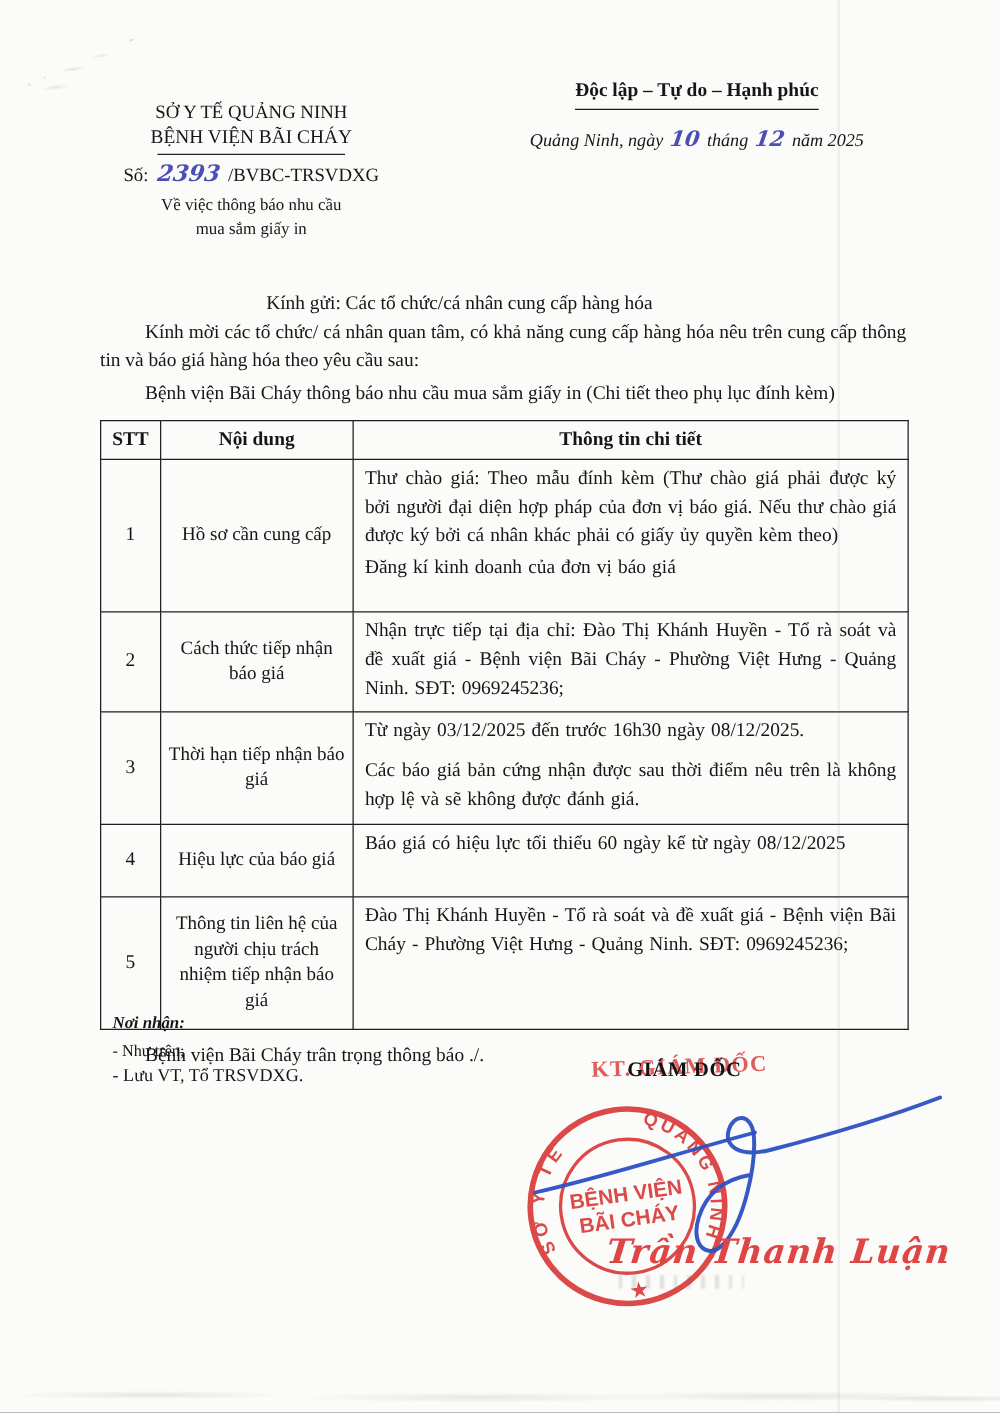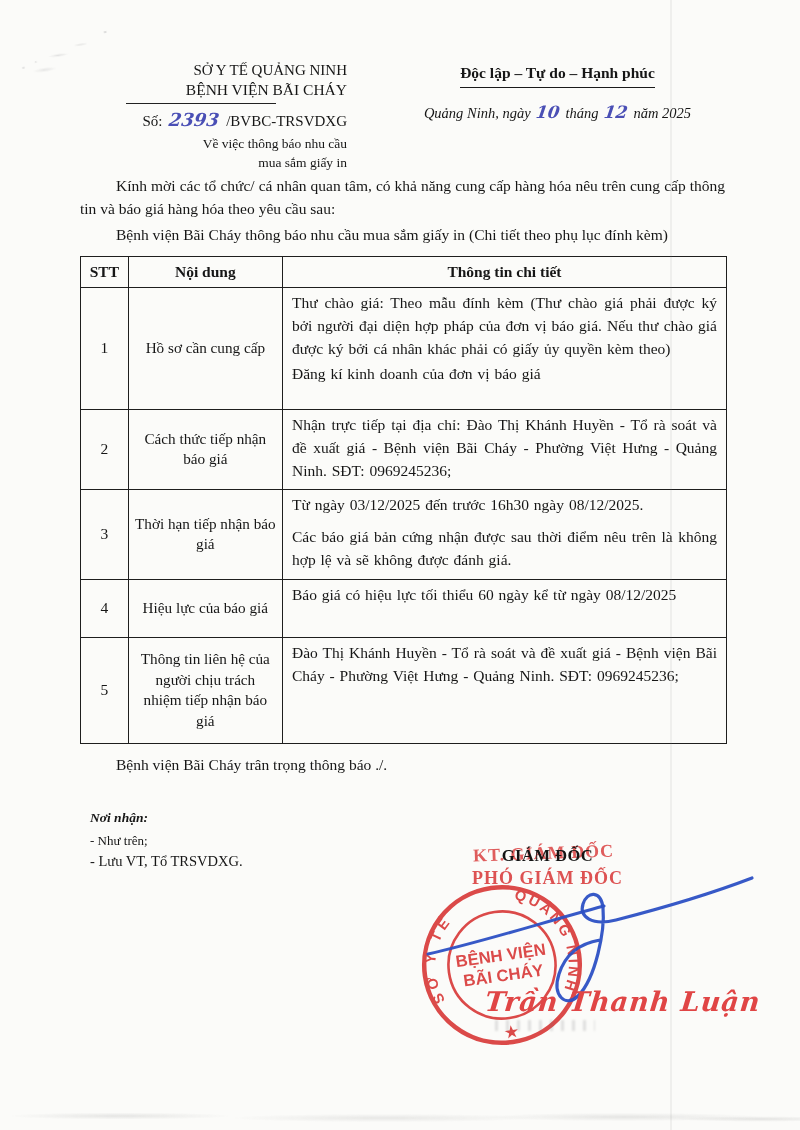--- a/index.html
+++ b/index.html
@@ -30,21 +30,21 @@
     position:absolute;left:0;bottom:6px;width:100%;height:20px;opacity:.6;
     background:
       radial-gradient(160px 5px at 15% 60%, rgba(120,120,120,.28), transparent 70%),
       radial-gradient(220px 6px at 48% 70%, rgba(120,120,120,.25), transparent 70%),
       radial-gradient(200px 6px at 78% 65%, rgba(120,120,120,.28), transparent 70%),
       radial-gradient(120px 4px at 95% 75%, rgba(120,120,120,.3), transparent 70%);
     filter:blur(.6px);
   }
   
   .header{display:flex;padding:60px 40px 0 55px;}
-  .h-left{width:292px;text-align:right;line-height:1.35;}
+  .h-left{width:292px;text-align:center;line-height:1.35;margin-top:20px;}
   .h-right{flex:1;text-align:center;padding-left:8px;line-height:1.35;}
   .h-dept{font-size:15px;}
   .h-org{font-size:15.5px;font-weight:normal;}
   .h-org-rule{width:150px;height:0;border-bottom:1.3px solid #222;margin:2px auto 4px auto;}
   .h-num{font-size:15px;margin-top:1px;}
   .hand{
     font-family:"DejaVu Serif",serif;font-style:italic;font-weight:bold;
     color:#4a4fb5;display:inline-block;transform:skewX(-8deg);
   }
   .h-num .hand{font-size:18px;margin:0 3px;}
@@ -126,20 +126,21 @@
         <span>Quảng Ninh, ngày</span>
         <span class="hand">10</span>
         <span>tháng</span>
         <span class="hand">12</span>
         <span>năm 2025</span>
       </div>
     </div>
   </div>
 
   <div class="body">
+    <div class="salutation">Kính gửi: Các tổ chức/cá nhân cung cấp hàng hóa</div>
     <div class="para">Kính mời các tổ chức/ cá nhân quan tâm, có khả năng cung cấp hàng hóa nêu trên cung cấp thông tin và báo giá hàng hóa theo yêu cầu sau:</div>
     <div class="para">Bệnh viện Bãi Cháy thông báo nhu cầu mua sắm giấy in (Chi tiết theo phụ lục đính kèm)</div>
 
     <table class="doc">
       <tbody>
           <tr>
         <th class="c-stt">STT</th>
         <th class="c-nd">Nội dung</th>
         <th class="c-ct">Thông tin chi tiết</th>
       </tr>
@@ -205,21 +206,20 @@
         <textPath href="#arcpath" startOffset="176">QUẢNG NINH</textPath>
       </text>
       <text x="100" y="172" font-size="15" text-anchor="middle">★</text>
       <text x="100" y="96" font-size="16.5" text-anchor="middle">BỆNH VIỆN</text>
       <text x="100" y="116" font-size="16.5" text-anchor="middle">BÃI CHÁY</text>
     </svg>
 
     <div class="sig-title">
       <div class="sig-red1 red">KT. GIÁM ĐỐC</div>
       <div class="sig-black">GIÁM ĐỐC</div>
-      <div class="sig-red2 red">PHÓ GIÁM ĐỐC</div>
     </div>
 
     <svg class="signature-svg" viewBox="0 0 348 175">
       <path d="M 332 22 C 285 40 235 54 196 64 C 172 70 159 61 163 48 C 167 35 181 34 183 52 C 185 74 176 122 158 140 C 146 152 132 140 139 118 C 146 96 162 87 180 84" fill="none" stroke="#2c50c4" stroke-width="3.2" stroke-linecap="round" opacity="0.95"></path>
       <path d="M 8 98 C 62 86 124 66 184 50" fill="none" stroke="#2c50c4" stroke-width="3" stroke-linecap="round" opacity="0.95"></path>
     </svg>
 
     <div class="sig-name">Trần Thanh Luận</div>
     <div class="ghost"></div>
   </div>

